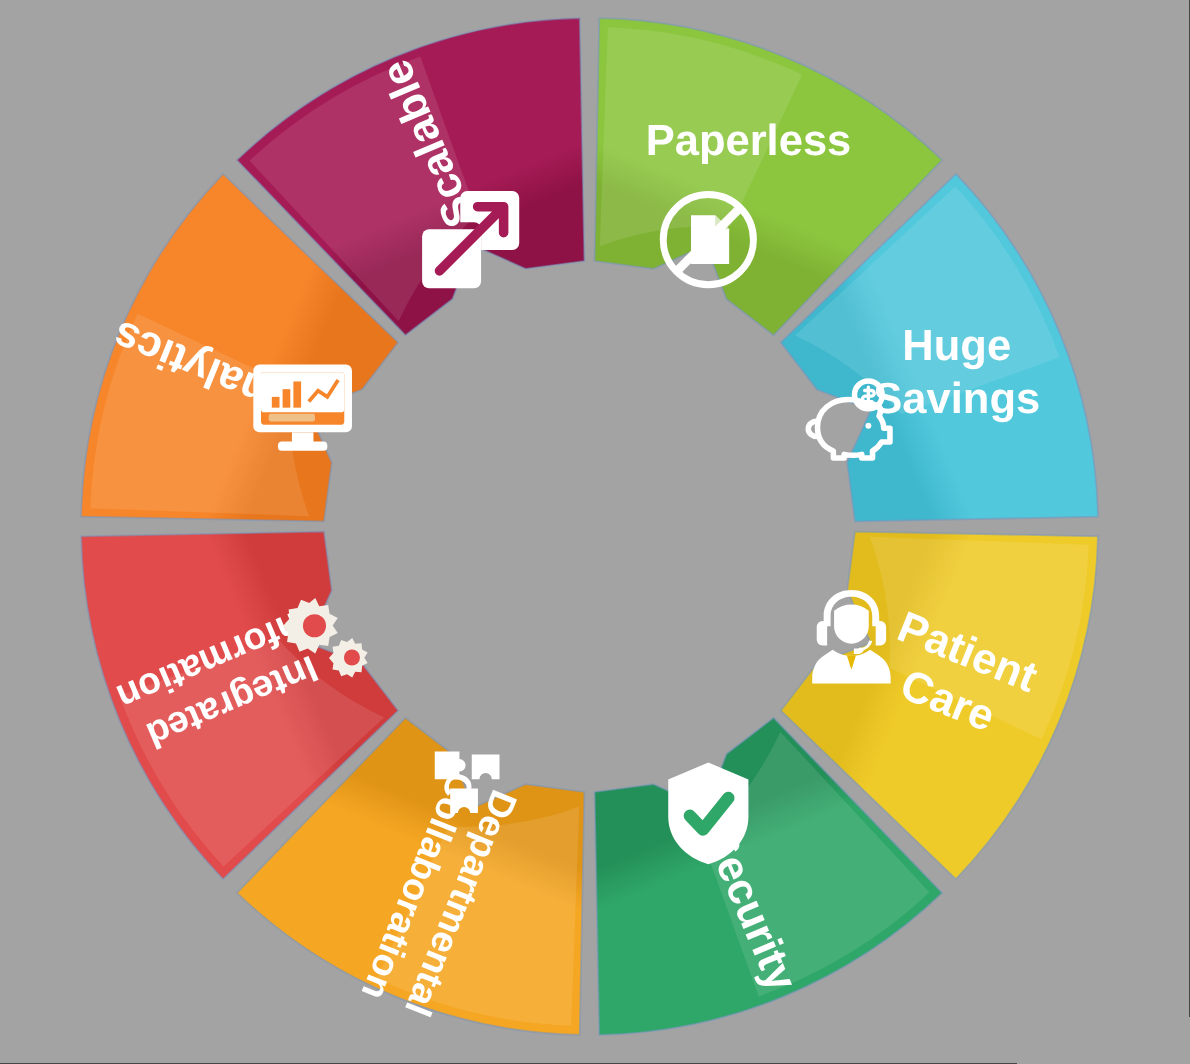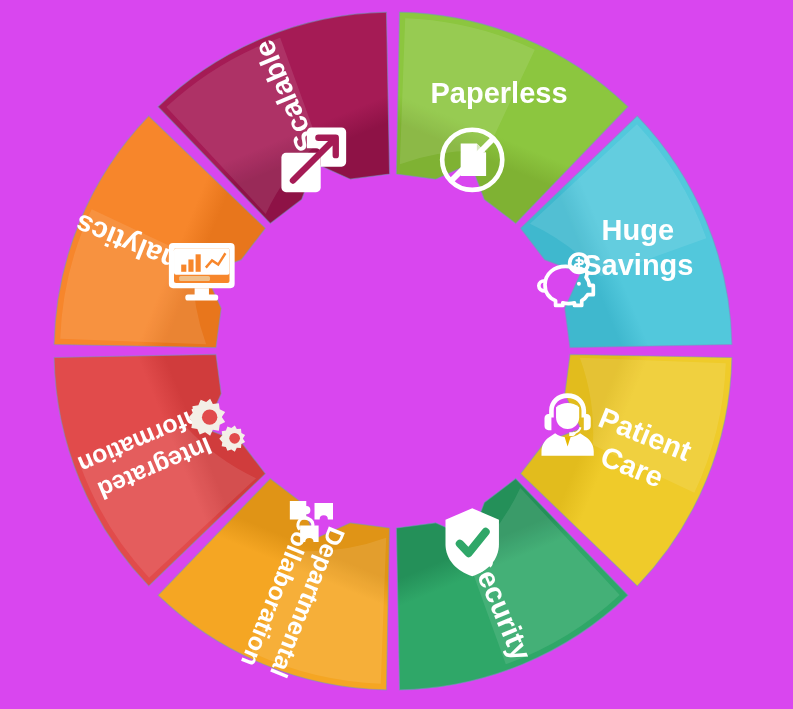--- a/index.html
+++ b/index.html
@@ -1,18 +1,18 @@
 <!DOCTYPE html>
 <html><head>
 <meta charset="utf-8">
 <style>
   html,body{margin:0;padding:0;background:#000;}
   body{width:793px;height:709px;overflow:hidden;
        font-family:"Liberation Sans","DejaVu Sans",sans-serif;}
-  #stage{position:relative;width:793px;height:709px;background:#d946ef;}
+  #stage{position:relative;width:793px;height:709px;background:#a3a3a3;}
   svg#wheel{position:absolute;left:0;top:0;width:793px;height:709px;display:block;}
   .seg-label{fill:#ffffff;font-family:"Liberation Sans","DejaVu Sans",sans-serif;
              font-weight:bold;text-anchor:middle;dominant-baseline:middle;
              paint-order:stroke;}
   .seg-icon{fill:#ffffff;}
   .seg-path{stroke:rgba(120,150,190,.55);stroke-width:1.2;}
 </style>
 </head>
 <body>
 

